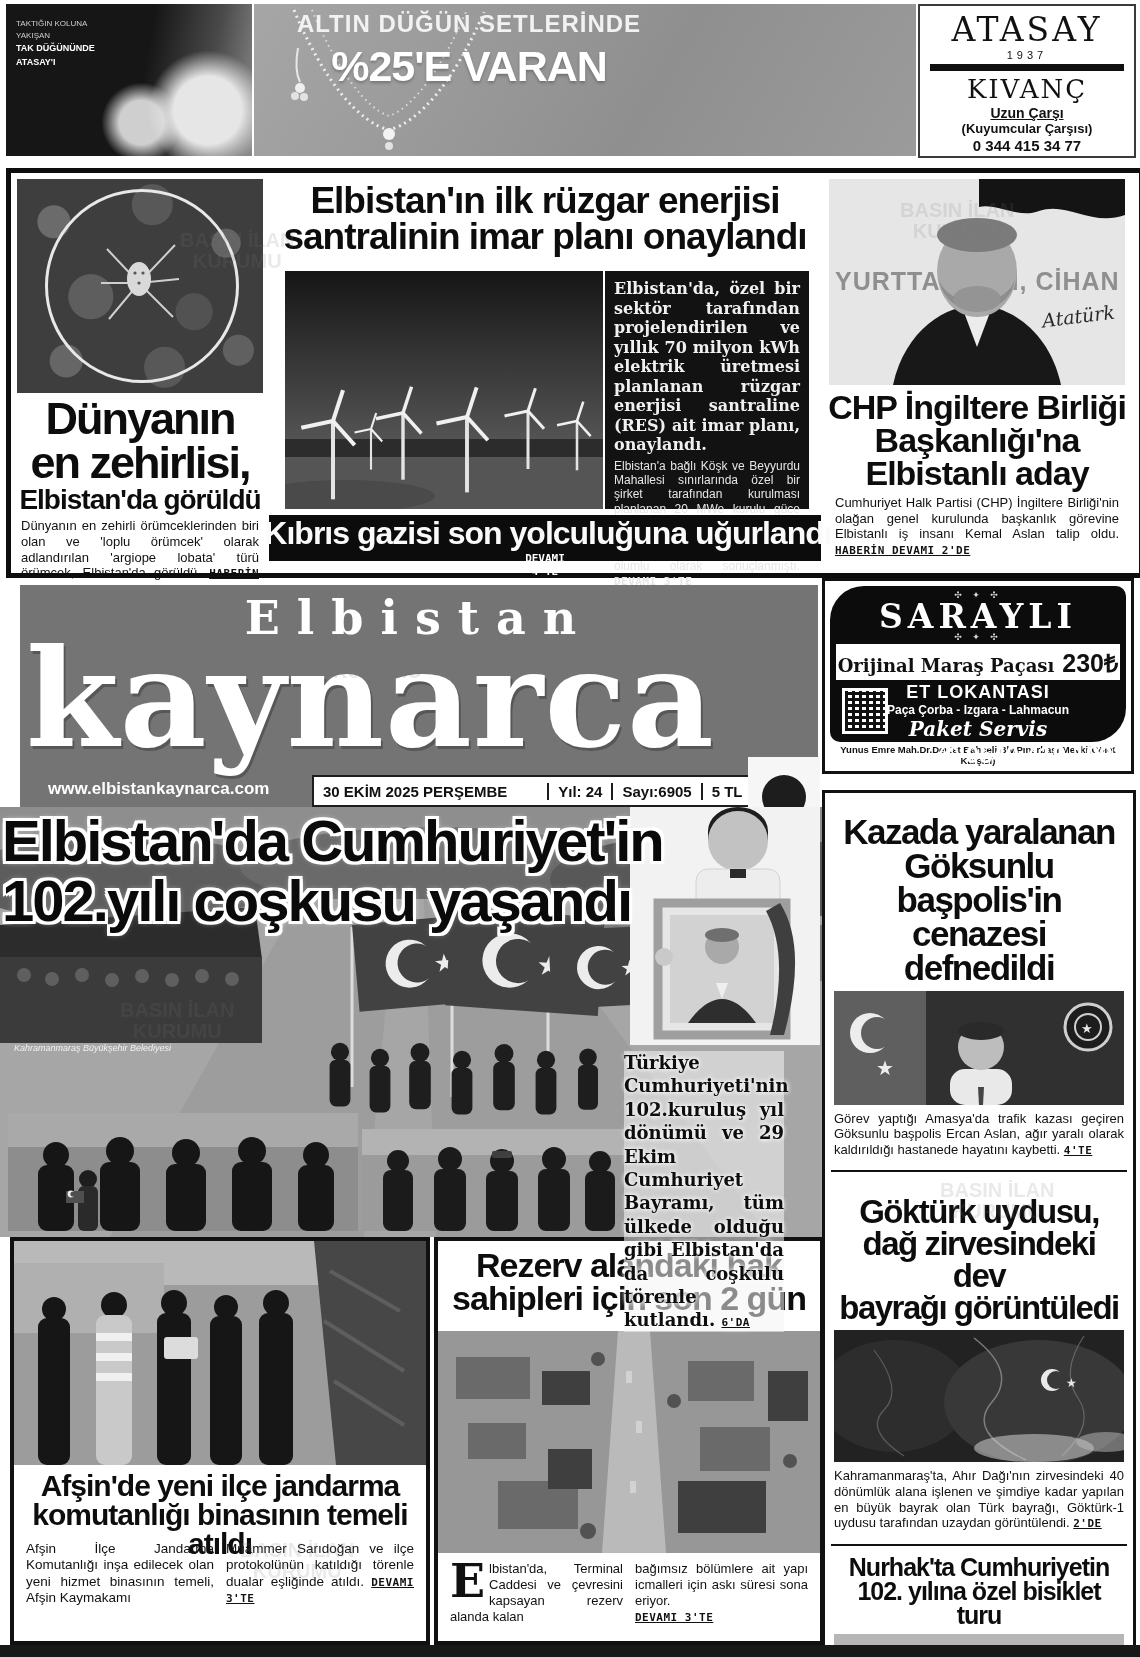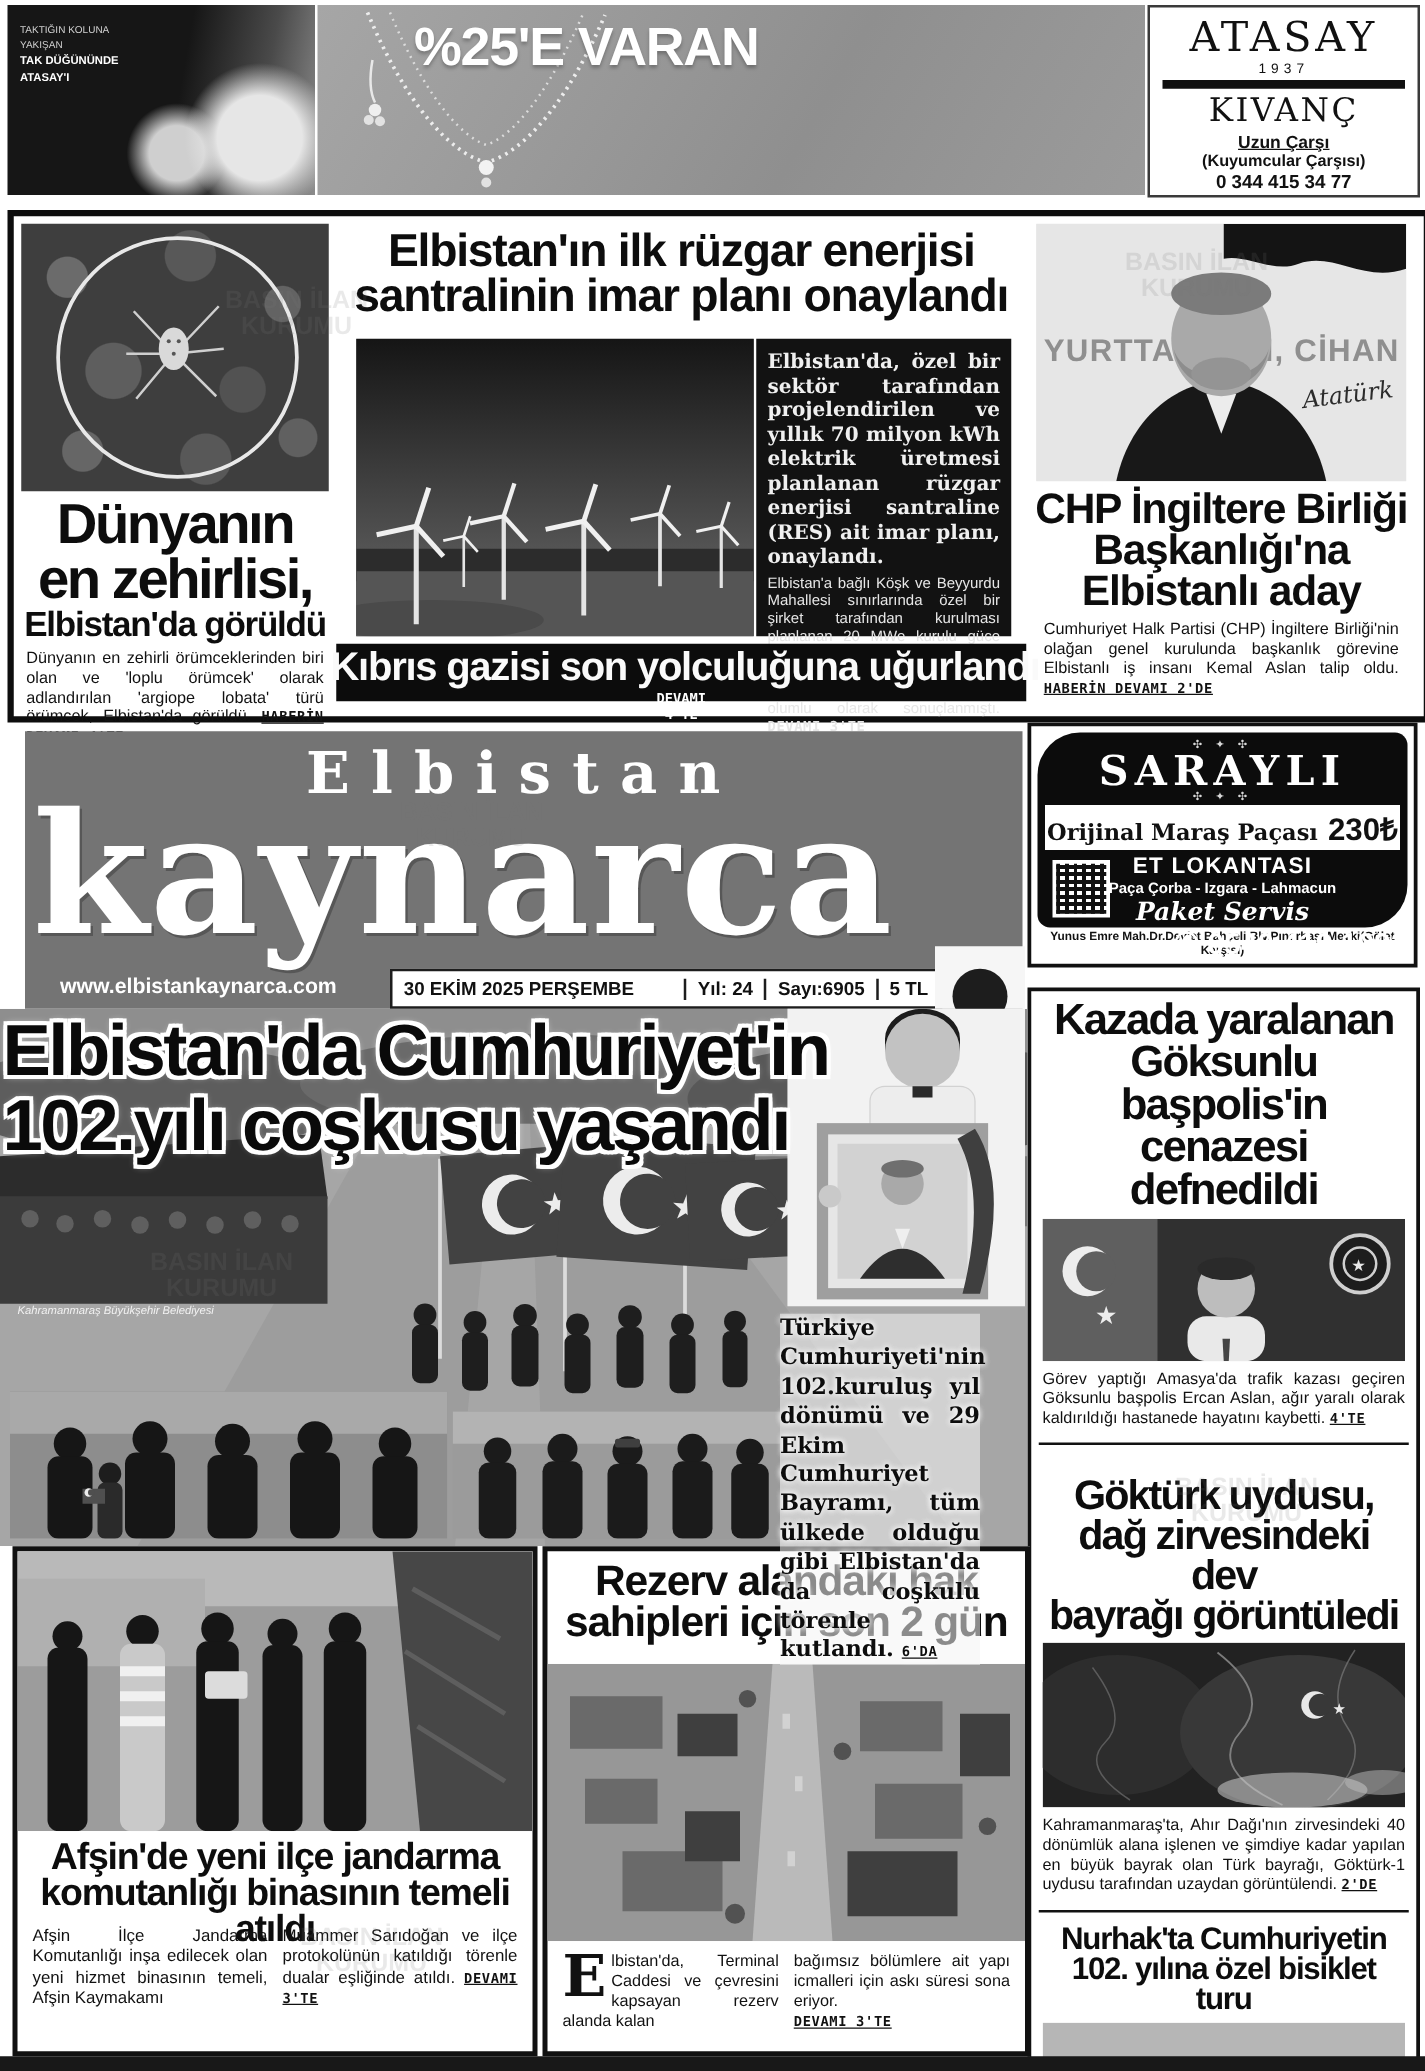--- a/index.html
+++ b/index.html
@@ -122,21 +122,21 @@
      font-size:58px;letter-spacing:-2px;line-height:1.04;color:#0a0a0a;
      text-shadow:-3px -3px 0 #fff,-3px 0 0 #fff,-3px 3px 0 #fff,0 -3px 0 #fff,0 3px 0 #fff,
                  3px -3px 0 #fff,3px 0 0 #fff,3px 3px 0 #fff,0 0 7px #fff;}
   .m-body{position:absolute;left:624px;top:244px;width:160px;z-index:4;font-family:"DejaVu Serif",serif;
      font-size:18px;font-weight:bold;text-align:justify;line-height:1.3;color:#0d0d0d;
      background:rgba(244,244,244,.55);text-shadow:0 0 5px #fff,0 0 5px #fff;}
 
   
   #right-col{left:822px;top:790px;width:314px;height:862px;border:3px solid #111;background:#fff;
              box-sizing:border-box;padding:0 9px;}
-  .p-h{font-size:35px;letter-spacing:-1.5px;margin-top:6px;}
+  .p-h{font-size:35px;letter-spacing:-1.5px;margin-top:22px;}
   .r-photo{position:relative;overflow:hidden;margin-top:6px;width:100%;}
   .r-body{font-size:13px;text-align:justify;line-height:1.2;margin-top:6px;}
   .rule{border-top:2px solid #111;margin:9px -3px 0 -3px;}
   .g-h{font-size:33px;letter-spacing:-1.5px;margin-top:24px;}
   .n-h{font-size:25px;letter-spacing:-1px;margin-top:9px;}
 
   
   #jandarma{left:10px;top:1237px;width:420px;height:408px;border:4px solid #111;background:#fff;box-sizing:border-box;}
   .j-photo{left:0;top:0;width:412px;height:224px;}
   .j-h{position:absolute;left:0;top:230px;width:100%;font-size:30px;letter-spacing:-1px;}
@@ -171,20 +171,21 @@
         <path d="M58,6 C84,68 112,104 135,112 C158,104 186,68 212,8" stroke="#dcdcdc" stroke-width="2" fill="none" stroke-dasharray="1.5 4"></path>
         <circle cx="135" cy="130" r="6" fill="#f2f2f2"></circle>
         <circle cx="135" cy="142" r="4" fill="#e2e2e2"></circle>
         <path d="M44,44 q-4,22 2,34" stroke="#e8e8e8" stroke-width="2" fill="none"></path>
         <circle cx="46" cy="84" r="5" fill="#efefef"></circle>
           <circle cx="41" cy="92" r="4" fill="#e2e2e2"></circle>
           <circle cx="50" cy="93" r="4" fill="#e2e2e2"></circle>
       </svg>
     </div>
     <div class="promo">
+      <div class="promo-1">ALTIN DÜĞÜN SETLERİNDE</div>
       <div class="promo-2">%25'E VARAN</div>
     </div>
     <div class="abs atasay">
       <div class="at-brand serif">ATASAY</div>
       <div class="at-year">1937</div>
       <div class="at-bar"></div>
       <div class="at-store serif">KIVANÇ</div>
       <div class="at-a1">Uzun Çarşı</div>
       <div class="at-a2">(Kuyumcular Çarşısı)</div>
       <div class="at-phone">0 344 415 34 77</div>

